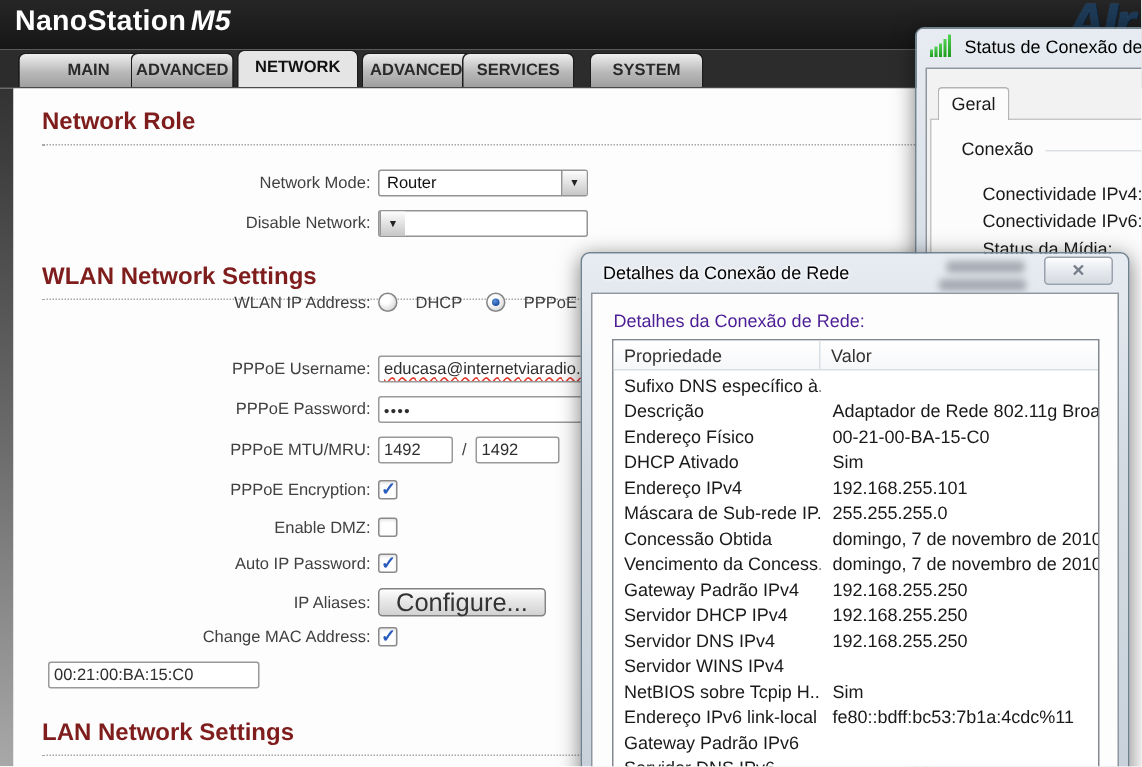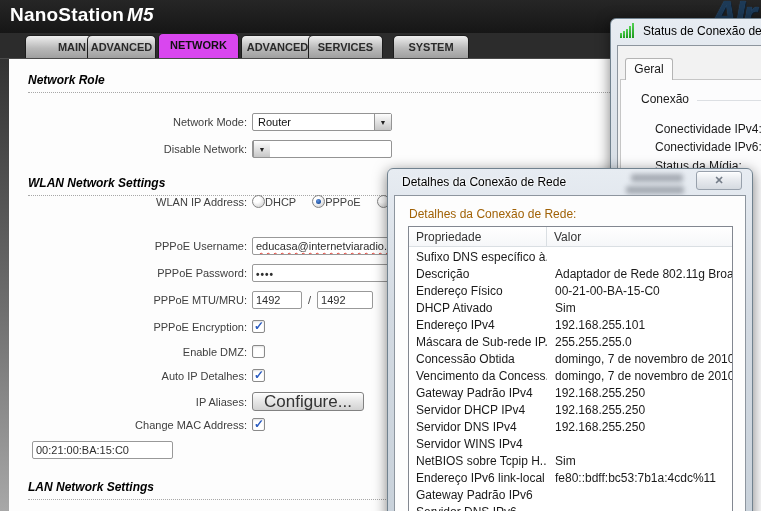--- a/index.html
+++ b/index.html
@@ -12,40 +12,40 @@
     background:linear-gradient(#262626,#161616); }
   .brand { position:absolute; left:10px; top:4px; color:#fff; font-size:19px; font-weight:bold; letter-spacing:.2px; }
   .brand .model { font-style:italic; font-family:Liberation Sans, sans-serif; font-weight:bold; margin-left:3px; }
   .air-logo { position:absolute; right:6px; top:-6px; font-size:36px; font-weight:bold; font-style:italic;
     color:#1c3document; color:#1d3a57; text-shadow:0 0 1px #35618c, 1px 1px 0 #0c1c2c; letter-spacing:-2px; }
 
   .tab-bar { position:absolute; left:0; top:33px; width:761px; height:25px; background:#2c2c2c; }
   .tab { position:absolute; top:2px; height:23px; border-radius:5px 5px 0 0; border:1px solid #1c1c1c; border-bottom:none;
     background:linear-gradient(#efefef,#b9b9b9 55%,#9f9f9f); color:#2a2a2a; font-size:11px; font-weight:bold;
     text-align:center; line-height:22px; cursor:pointer; }
-  .tab.active { top:0; height:25px; background:#d946ef; color:#111; z-index:2; }
+  .tab.active { top:0; height:25px; background:#e5e5e5; color:#111; z-index:2; }
 
   .content-top-line { position:absolute; left:0; top:58px; width:761px; height:1px; background:#4a4a4a; }
   .left-strip { position:absolute; left:0; top:59px; width:9px; height:452px;
     background:linear-gradient(#333 0%,#6e6e6e 55%,#a8a8a8 100%); }
   .content { position:absolute; left:9px; top:59px; width:752px; height:452px; background:#fdfdfd; }
 
-  .section-title { position:absolute; left:19px; width:720px; color:#000000; font-size:12px; font-weight:bold;
-    border-bottom:1px dotted #a8a8a8; padding-bottom:5px;font-style:italic; }
+  .section-title { position:absolute; left:19px; width:720px; color:#7f1d1d; font-size:16px; font-weight:bold;
+    border-bottom:1px dotted #a8a8a8; padding-bottom:5px; }
 
   .form-row { position:absolute; left:0; display:flex; align-items:center;margin-left:23px; }
   .form-label { width:220px; text-align:right; font-size:11px; color:#404040; padding-right:5px; }
 
   .select { display:flex; width:140px; height:18px; border:1px solid #949494; border-radius:2px; background:#fff; cursor:pointer; }
   .select .sel-text { flex:1; font-size:11px; color:#111; padding:2px 0 0 5px; white-space:nowrap; overflow:hidden; }
   .select .sel-btn { width:17px; border-left:1px solid #949494; background:linear-gradient(#fdfdfd,#cncncn); background:linear-gradient(#fdfdfd,#c7c7c7); display:flex; align-items:center; justify-content:center; }
   .select .sel-btn span { font-size:7px; color:#222; }
 
   .radio-group { display:flex; align-items:center; gap:16px; }
-  .radio-item { display:flex; align-items:center; gap:0; cursor:pointer; }
+  .radio-item { display:flex; align-items:center; gap:12px; cursor:pointer; }
   .radio { width:13px; height:13px; border-radius:50%; border:1px solid #848484;
     background:radial-gradient(circle at 35% 30%, #ffffff 30%, #dcdcdc 75%, #c2c2c2); position:relative; }
   .radio.checked::after { content:""; position:absolute; left:3px; top:3px; width:5px; height:5px; border-radius:50%;
     background:radial-gradient(circle at 40% 35%, #5f93e0, #1c4f9e 70%); }
   .radio-label { font-size:11px; color:#404040; }
 
   .tinput { height:18px; border:1px solid #999; border-radius:2px; background:#fff; font-size:11px; color:#2e2e2e;
     padding:2px 3px 0 3px; white-space:nowrap; overflow:hidden; }
   .squiggle { text-decoration:underline; text-decoration-style:wavy; text-decoration-color:#e03a2f;
     text-decoration-thickness:1px; text-underline-offset:2px; }
@@ -88,42 +88,42 @@
   .groupbox-line { flex:1; height:1px; background:#dcdfe3; margin-top:3px; }
   .status-row { position:absolute; left:34px; font-size:12px; color:#1a1a1a; white-space:nowrap; }
 
   
   #details-dialog { left:387px; top:168px; width:366px; height:360px; border-radius:6px 6px 0 0; }
   .blur-blob { position:absolute; background:#3f4550; opacity:.38; filter:blur(2.5px); border-radius:2px; }
   .close-btn { position:absolute; right:10px; top:2px; width:46px; height:19px; border:1px solid #98a1ac; border-radius:3px;
     background:linear-gradient(#fcfdfe,#e8ebef 45%,#d5dae0); display:flex; align-items:center; justify-content:center;
     cursor:pointer; box-shadow:0 1px 0 rgba(255,255,255,.7) inset; }
   .close-btn span { font-size:11px; font-weight:bold; color:#747d88; }
-  .details-intro { position:absolute; left:14px; top:11px; font-size:12px; color:#a16207; }
+  .details-intro { position:absolute; left:14px; top:11px; font-size:12px; color:#4c1d95; }
   .listview { position:absolute; left:13px; right:12px; top:30px; bottom:-2px; border:1px solid #828790; background:#fff; overflow:hidden; }
   .lv-header { display:flex; height:20px; border-bottom:1px solid #dadfe3; background:linear-gradient(#ffffff,#f6f7f9); }
   .lv-header .hcell { font-size:12px; color:#333; padding:3px 0 0 7px; }
   .lv-header .hcell.prop { width:138px; border-right:1px solid #dadfe3; }
   .lv-body { padding-top:3px; }
   .lv-row { display:flex; height:17px; cursor:default; }
   .lv-prop { width:138px; font-size:12px; color:#1a1a1a; padding-left:7px; white-space:nowrap; overflow:hidden; }
   .lv-val { flex:1; font-size:12px; color:#1a1a1a; padding-left:8px; white-space:nowrap; overflow:hidden; }
 </style>
 </head>
 <body>
 
 <div id="root">
 
   <div class="page-header">
     <div class="brand"><span>NanoStation</span><span class="model">M5</span></div>
     <div class="air-logo">AIr</div>
   </div>
 
   <div class="tab-bar">
-    <div class="tab" style="left:25px;width:94px">MAIN</div>
+    <div class="tab" style="left:12px;width:94px">MAIN</div>
     <div class="tab" style="left:87px;width:69px">ADVANCED</div>
     <div class="tab active" style="left:158px;width:81px">NETWORK</div>
     <div class="tab" style="left:241px;width:73px">ADVANCED</div>
     <div class="tab" style="left:308px;width:75px">SERVICES</div>
     <div class="tab" style="left:393px;width:76px">SYSTEM</div>
     <div class="obscured-fragment"></div>
   </div>
   <div class="content-top-line"></div>
   <div class="left-strip"></div>
 
@@ -191,21 +191,21 @@
       <div class="form-label">PPPoE Encryption:</div>
       <div class="checkbox checked"></div>
     </div>
 
     <div class="form-row" style="top:286px">
       <div class="form-label">Enable DMZ:</div>
       <div class="checkbox"></div>
     </div>
 
     <div class="form-row" style="top:310px">
-      <div class="form-label">Auto IP Detalhes:</div>
+      <div class="form-label">Auto IP Password:</div>
       <div class="checkbox checked"></div>
     </div>
 
     <div class="form-row" style="top:333px">
       <div class="form-label">IP Aliases:</div>
       <div class="btn">Configure...</div>
     </div>
 
     <div class="form-row" style="top:359px">
       <div class="form-label">Change MAC Address:</div>

